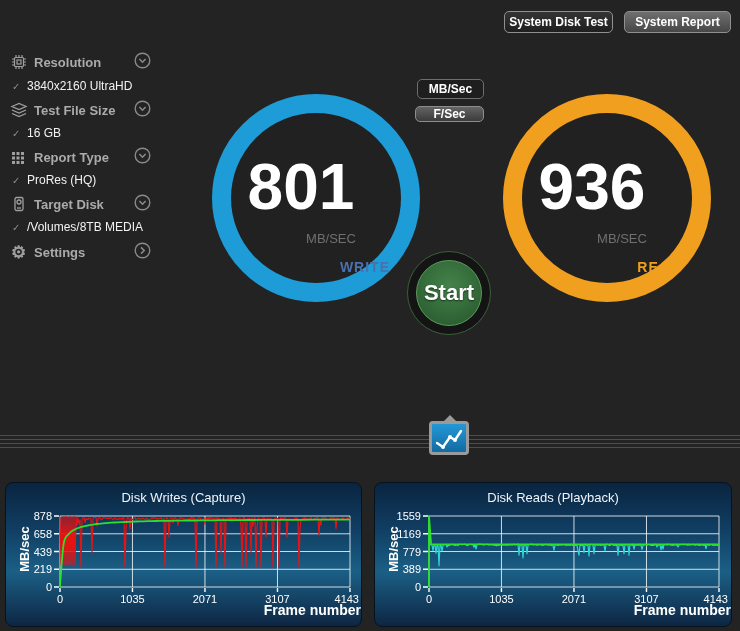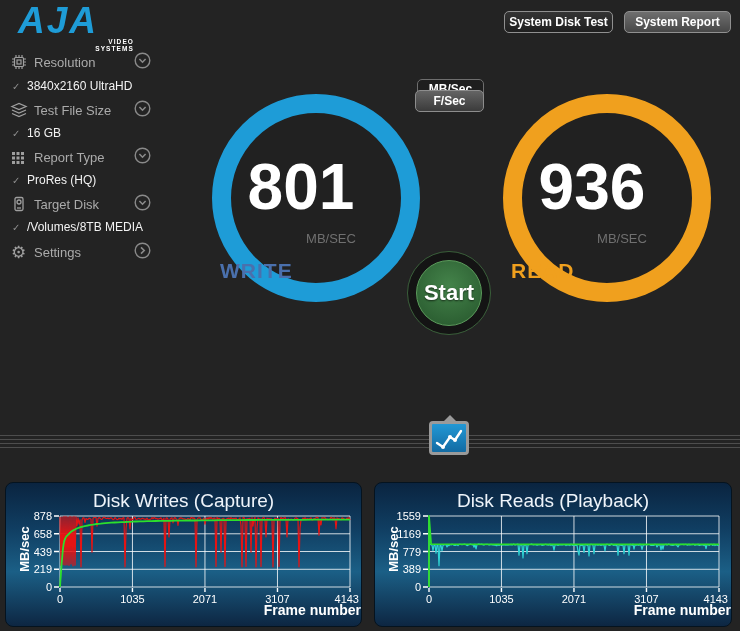--- a/index.html
+++ b/index.html
@@ -10,46 +10,46 @@
   .logo-text{font-size:37px;font-weight:bold;font-style:italic;color:#1e9cd7;
              letter-spacing:2px;line-height:38px;}
   .logo-sub{position:absolute;left:50px;top:36px;width:66px;text-align:right;
             font-size:6.5px;letter-spacing:1.1px;color:#fff;font-weight:bold;}
   .top-btn{position:absolute;top:11px;height:22px;border-radius:5px;color:#fff;
            font-size:12px;font-weight:bold;display:flex;align-items:center;justify-content:center;
            border:1px solid #909090;box-sizing:border-box;cursor:pointer;text-align:center;}
   .top-btn.dark{left:504px;width:109px;background:linear-gradient(#343434,#1f1f1f);}
   .top-btn.lite{left:624px;width:107px;background:linear-gradient(#6f6f6f,#474747);}
   
-  .side-row{position:absolute;left:9px;width:142px;height:20px;display:flex;align-items:center;cursor:pointer;}
+  .side-row{position:absolute;left:9px;width:142px;height:20px;display:flex;align-items:center;cursor:pointer;font-weight:bold;}
   .side-icon{width:19px;height:18px;display:flex;align-items:center;justify-content:center;flex:none;}
   .side-label{margin-left:6px;font-size:13px;color:#ababab;flex:1;}
   .side-chev{flex:none;}
   .sub-row{position:absolute;left:12px;height:14px;display:flex;align-items:center;}
   .sub-check{font-size:10px;color:#8d8d8d;width:10px;}
   .sub-text{margin-left:5px;font-size:12px;color:#f2f2f2;}
   .gear-glyph{font-size:17px;color:#9f9f9f;line-height:17px;}
   
   .gauge{position:absolute;width:208px;height:208px;border-radius:50%;
          box-sizing:border-box;background:#212121;}
   .gauge.write{left:212px;top:94px;border:19px solid #1e9cd7;}
   .gauge.read{left:503px;top:94px;border:19px solid #f0a01e;}
   .gauge-num{position:absolute;left:0;top:42px;width:170px;text-align:center;
              transform:translateX(-15px);font-size:64px;color:#fff;line-height:64px;font-weight:bold;}
   .gauge-unit{position:absolute;left:60px;top:118px;width:80px;text-align:center;
               font-size:13px;color:#707070;}
-  .gauge-label{position:absolute;left:0;top:146px;width:170px;text-align:left;
-               transform:translateX(-11px);font-size:21px;font-weight:bold;letter-spacing:1px;}
+  .gauge-label{position:absolute;left:0;top:146px;width:170px;text-align:right;
+               transform:translateX(-11px);font-size:14px;font-weight:bold;letter-spacing:1px;}
   .gauge.write .gauge-label{color:#4a70ad;}
   .gauge.read .gauge-label{color:#f0a01e;}
   
   .unit-btn{position:absolute;border-radius:5px;color:#fff;font-size:12px;font-weight:bold;
             display:flex;align-items:center;justify-content:center;box-sizing:border-box;cursor:pointer;}
   .unit-btn.mb{left:417px;top:79px;width:67px;height:20px;background:#1e1e1e;border:1px solid #6e6e6e;}
-  .unit-btn.f{left:415px;top:90px;width:69px;height:22px;background:linear-gradient(#646464,#3b3b3b);border:1px solid #8d8d8d;}
+  .unit-btn.f{left:415px;top:106px;width:69px;height:16px;background:linear-gradient(#646464,#3b3b3b);border:1px solid #8d8d8d;}
   .start-outer{position:absolute;left:407px;top:251px;width:84px;height:84px;border-radius:50%;
                background:#141414;border:1px solid #3a5f3a;box-sizing:border-box;display:flex;
                align-items:center;justify-content:center;cursor:pointer;}
   .start-inner{width:66px;height:66px;border-radius:50%;border:1px solid #5b9b5b;box-sizing:border-box;
                background:radial-gradient(circle at 50% 38%,#44834a,#2c5f32 78%);
                display:flex;align-items:center;justify-content:center;}
   .start-label{color:#fff;font-size:22px;font-weight:bold;text-shadow:0 1px 2px rgba(0,0,0,.6);}
   
   .div-line{position:absolute;left:0;width:740px;height:1px;background:#4d4d4d;}
   .chart-toggle{position:absolute;left:429px;top:421px;width:40px;height:34px;border-radius:4px;
@@ -58,36 +58,32 @@
   .chart-toggle-notch{position:absolute;left:444px;top:415px;width:0;height:0;
                       border-left:6px solid transparent;border-right:6px solid transparent;
                       border-bottom:6px solid #9a9a9a;}
   
   .panel{position:absolute;top:482px;height:145px;border-radius:8px;border:1px solid #05131f;
          box-sizing:border-box;overflow:hidden;
          background:linear-gradient(180deg,#0a2440 0%,#103e62 32%,#1b5f86 62%,#0d2642 100%);}
   .panel.left{left:5px;width:357px;}
   .panel.right{left:374px;width:358px;}
   .chart-title{position:absolute;top:7px;left:0;width:100%;text-align:center;
-               font-size:19px;color:#eef4fa;}
+               font-size:13px;color:#eef4fa;}
   .chart-ylabel{position:absolute;left:-26px;top:58px;width:90px;height:16px;text-align:center;
                 transform:rotate(-90deg);font-size:13px;font-weight:bold;color:#fff;}
   .chart-xlabel{position:absolute;top:119px;left:0;width:100%;text-align:right;
                 font-size:14px;font-weight:bold;color:#fff;}
   .plot-svg{position:absolute;left:0;top:0;}
 </style>
 </head>
 <body>
 
 <div class="app">
 
-  <div class="logo">
-    <div class="logo-text">AJA</div>
-    <div class="logo-sub">VIDEO SYSTEMS</div>
-  </div>
   <div class="top-btn dark">System Disk Test</div>
   <div class="top-btn lite">System Report</div>
 
   <div class="side-row" style="top:52px">
     <span class="side-icon">
       <svg width="18" height="18" viewBox="0 0 18 18">
           <g stroke="#9f9f9f" stroke-width="1.2" fill="none">
         <rect x="4.5" y="4.5" width="9" height="9" rx="1"></rect>
             <rect x="7" y="7" width="4" height="4"></rect>
         <path d="M6 4.5V2M9 4.5V2M12 4.5V2M6 13.5V16M9 13.5V16M12 13.5V16M4.5 6H2M4.5 9H2M4.5 12H2M13.5 6H16M13.5 9H16M13.5 12H16"></path>

